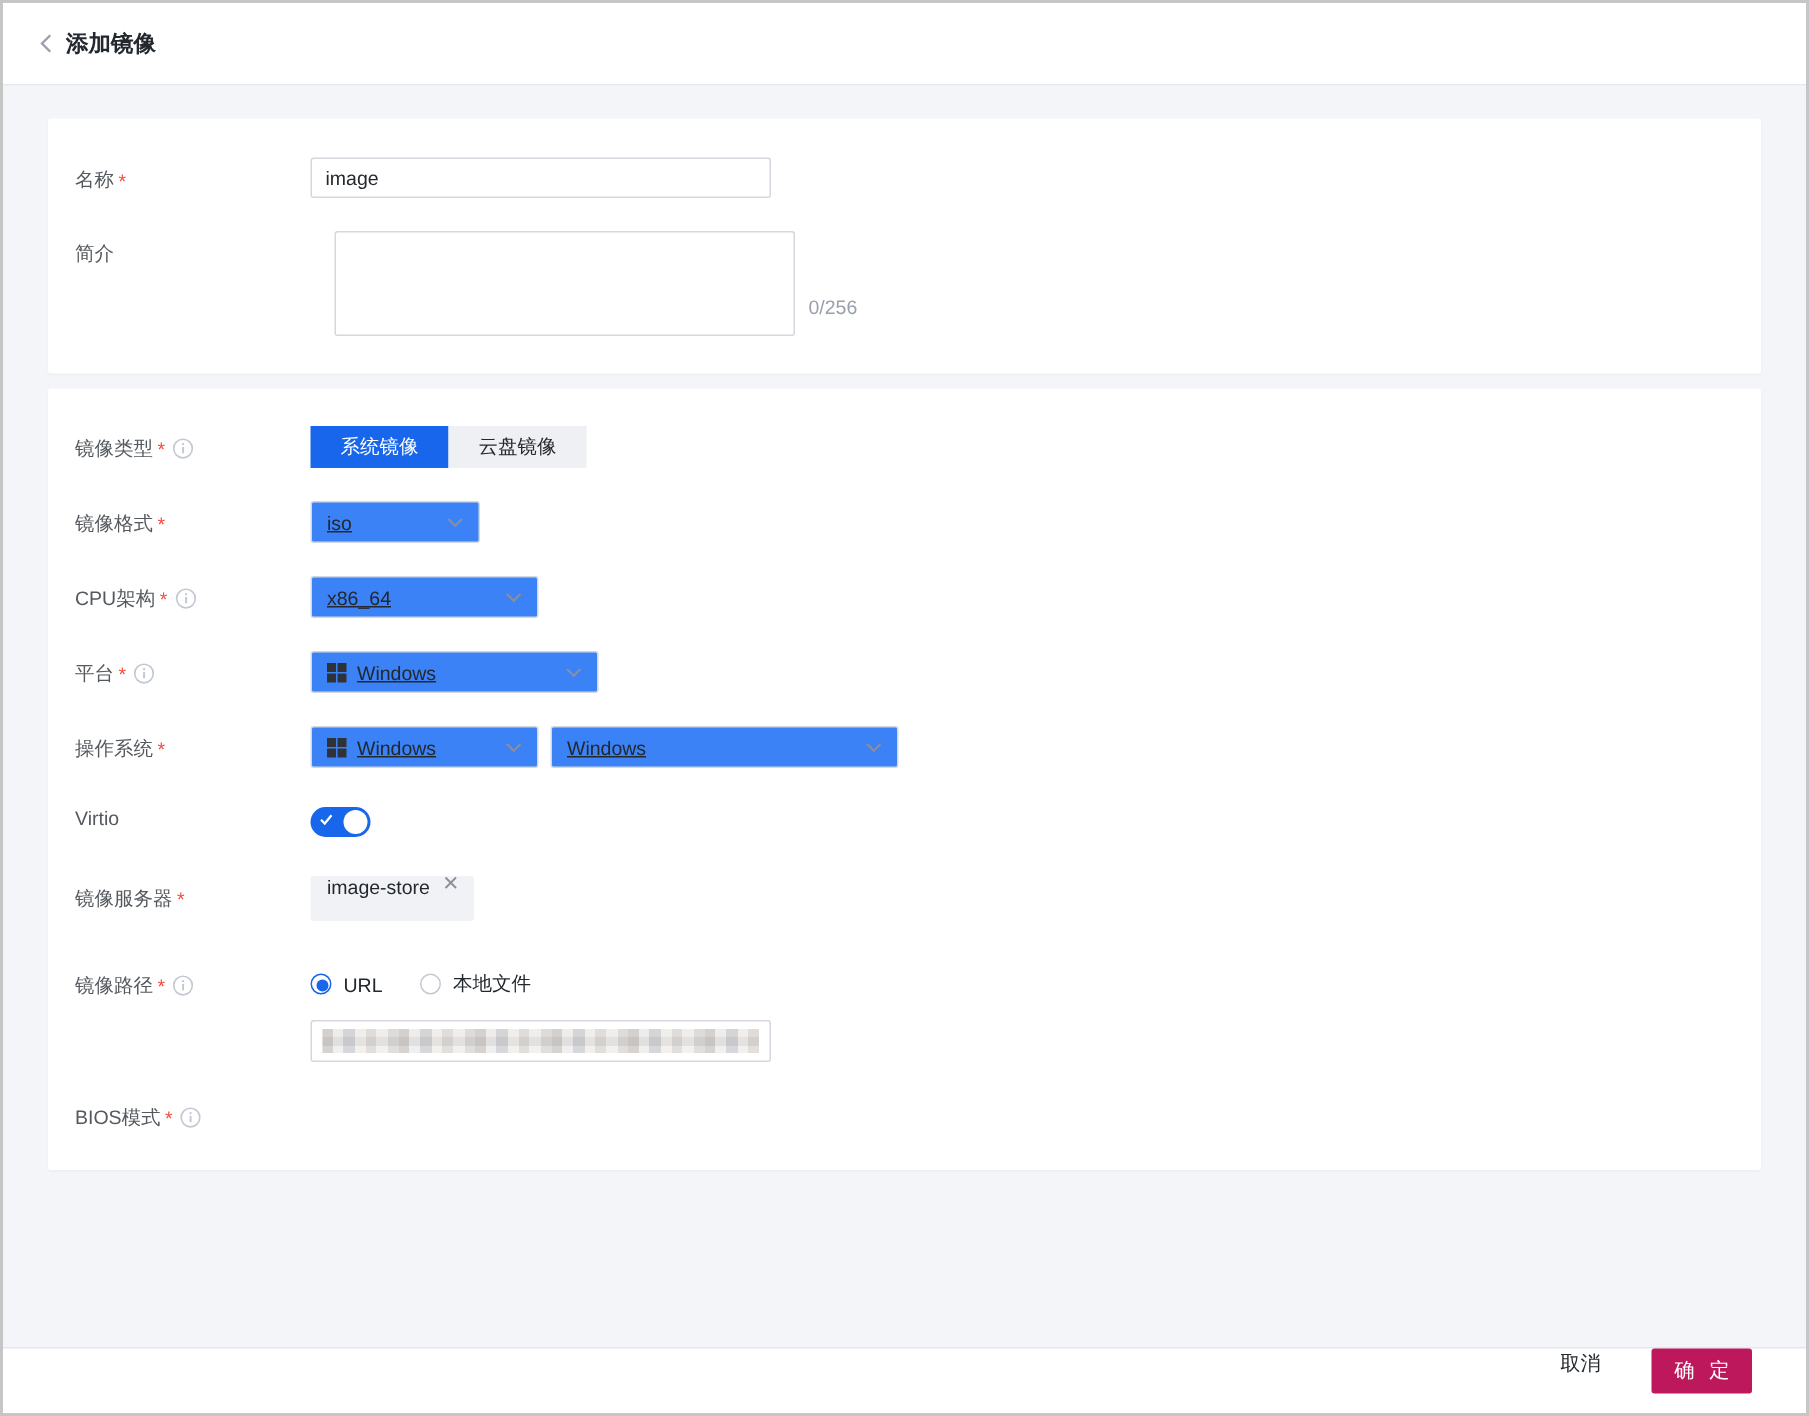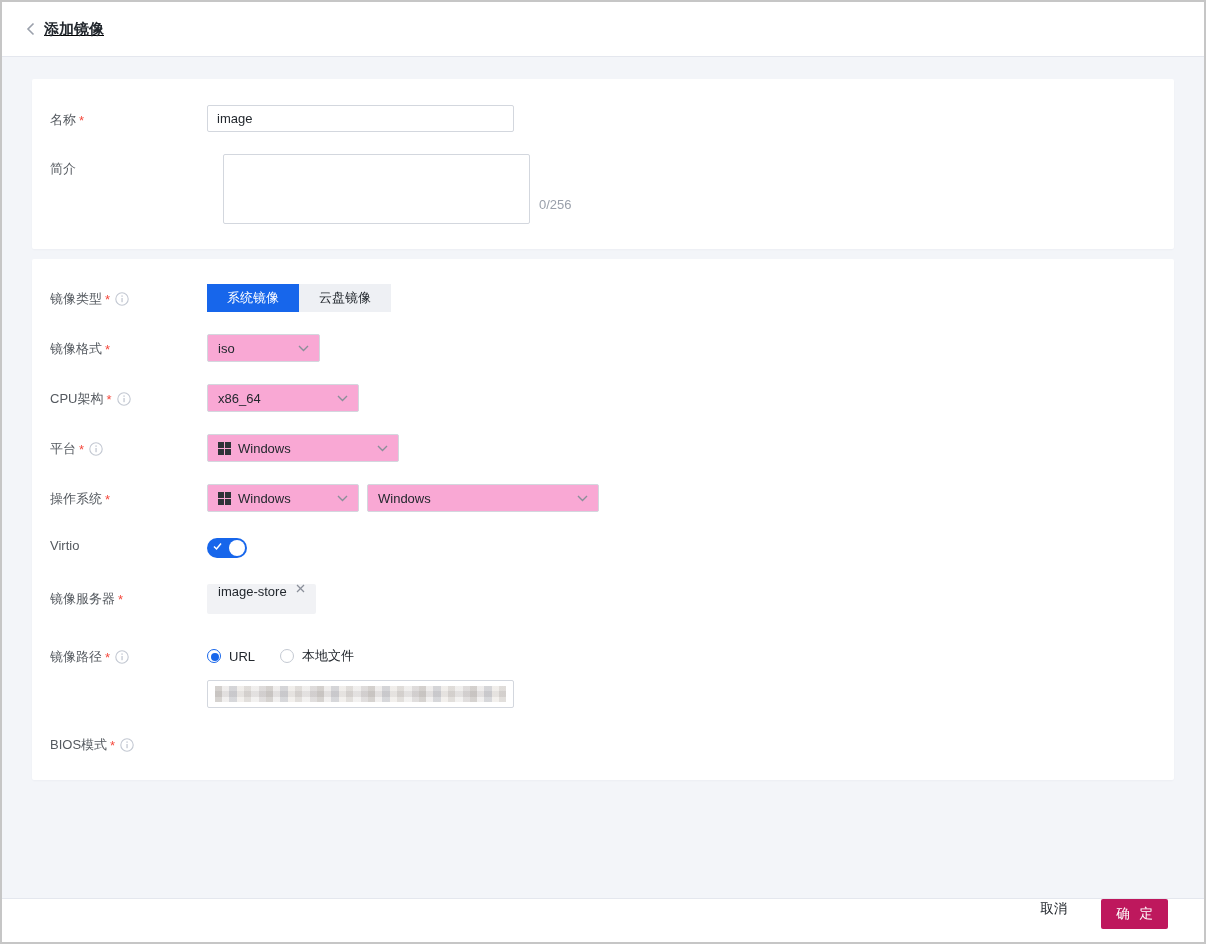--- a/index.html
+++ b/index.html
@@ -15,21 +15,20 @@
     background:#f3f5f9;
     position:relative;
     overflow:hidden;
   }
   
   .header {
     height:55px; background:#fff;
     border-bottom:1px solid #e4e7ee;
     display:flex; align-items:center;
     padding:0 24px;
-    text-decoration:underline;
   }
   .back-btn { display:flex; align-items:center; cursor:pointer; color:#9aa0ab; margin-right:9px; }
   .page-title { font-size:15px; font-weight:bold; color:#23282e; }
 
   
   .main { padding:22px 30px 0 30px; }
   .card { background:#fff; border-radius:2px; box-shadow:0 1px 2px rgba(30,40,60,0.03); }
   .card-basic { padding:26px 18px 25px 18px; }
   .card-detail { margin-top:10px; padding:25px 18px 26px 18px; }
 
@@ -65,24 +64,24 @@
   .seg-btn {
     min-width:92px; height:28px;
     display:flex; align-items:center; justify-content:center;
     padding:0 17px; font-size:13px; cursor:pointer;
     background:#eef0f4; color:#23282e; border:none; font-family:inherit;
   }
   .seg-btn.active { background:#1766eb; color:#fff; }
 
   
   .select {
-    height:28px; background:#f9a8d4;
+    height:28px; background:#3b82f6;
     border:1px solid #d3d7de; border-radius:2px;
     display:inline-flex; align-items:center; justify-content:space-between;
-    padding:0 10px; font-size:13px; color:#23282e; cursor:pointer;
+    padding:0 10px; font-size:13px; color:#23282e; cursor:pointer;text-decoration:underline;
   }
   .select .chev { display:inline-flex; color:#8a8f99; margin-left:8px; flex:none; }
   .sel-format { width:113px; }
   .sel-arch { width:152px; }
   .sel-platform { width:192px; }
   .sel-os1 { width:152px; }
   .sel-os2 { width:232px; margin-left:8px; }
   .sel-bios { width:305px; }
   .sel-left { display:flex; align-items:center; overflow:hidden; }
 

